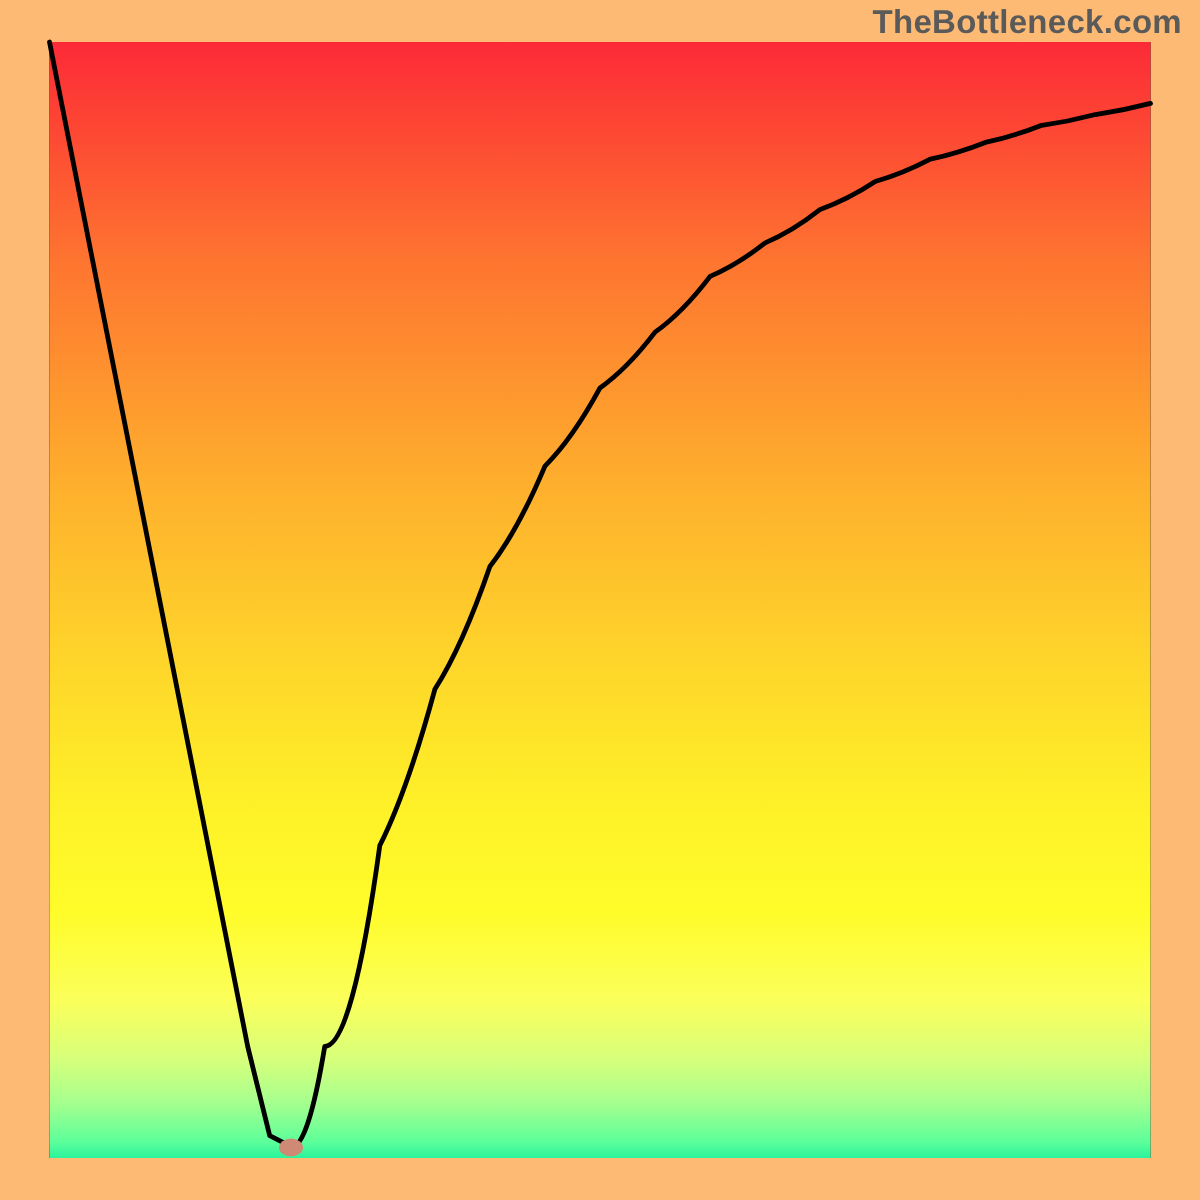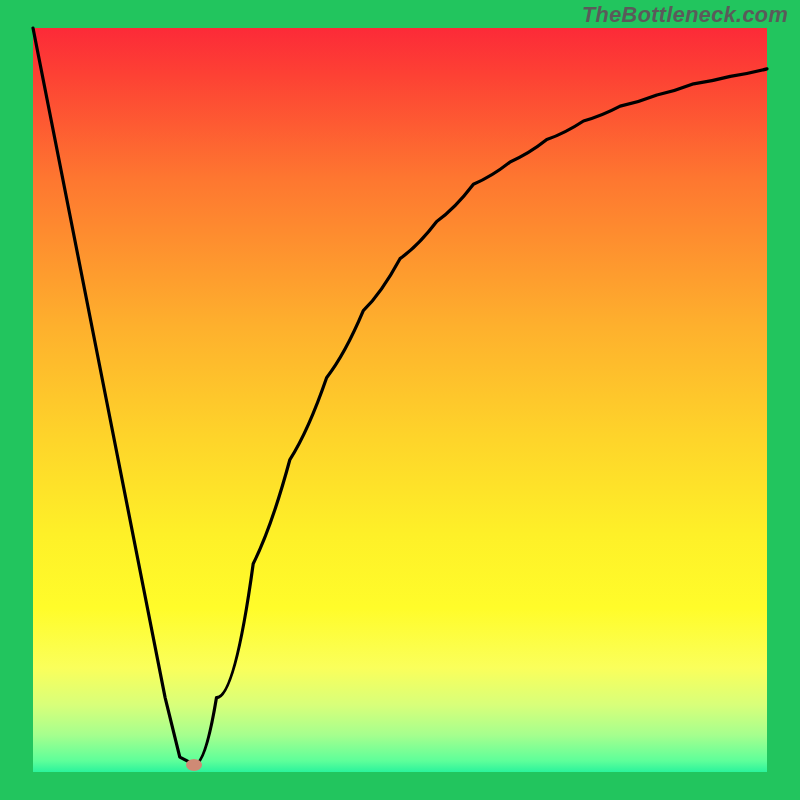--- a/index.html
+++ b/index.html
@@ -7,22 +7,21 @@
     padding: 0;
     width: 800px;
     height: 800px;
     background: #000;
     font-family: Arial, Helvetica, sans-serif;
   }
   .frame {
     position: relative;
     width: 800px;
     height: 800px;
-    background: #22c55e;
-    font-style: italic;
+    background: #fdba74;
   }
   .watermark {
     position: absolute;
     top: 2px;
     right: 12px;
     color: #5a5a5a;
     font-size: 22px;
     font-weight: 600;
     letter-spacing: 0.2px;
     z-index: 5;

